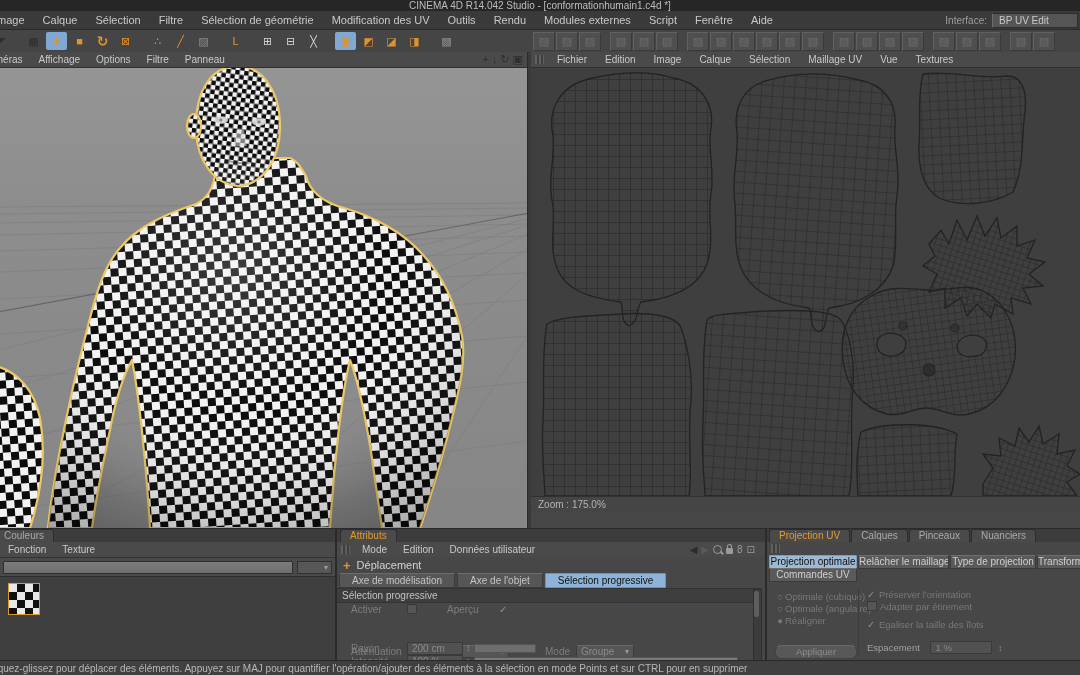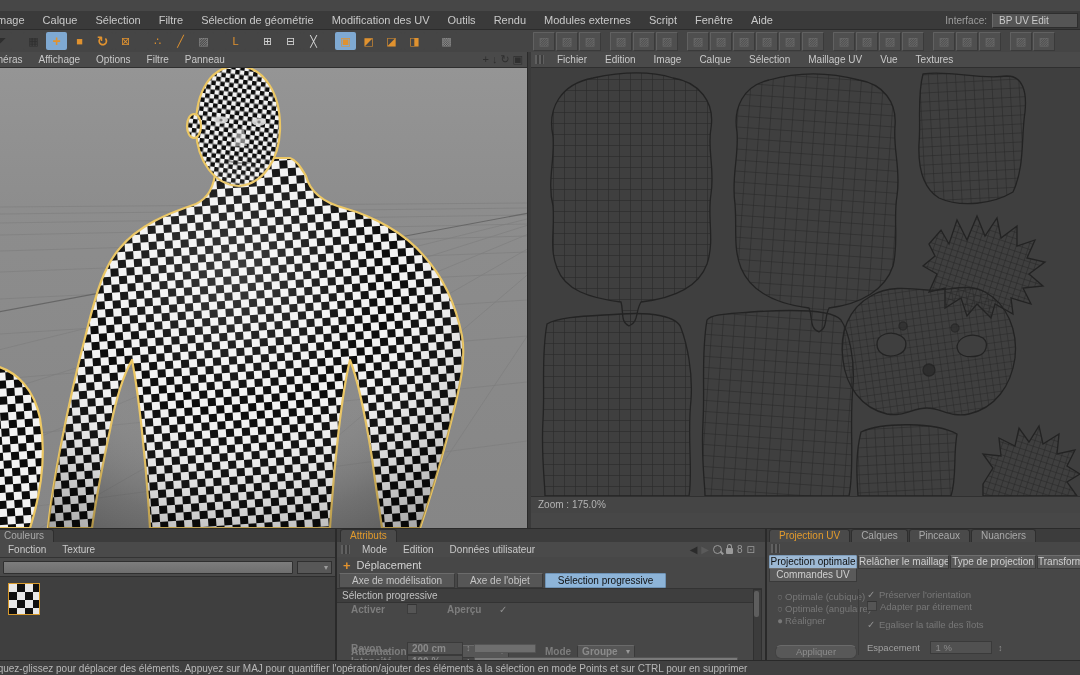--- a/index.html
+++ b/index.html
@@ -80,21 +80,21 @@
   .lock{width:7px;height:6px;background:#9a9a9a;border-radius:1px;position:relative;margin-top:3px;}
   .lock::before{content:"";position:absolute;left:1px;top:-4px;width:3px;height:3px;border:1.5px solid #9a9a9a;border-bottom:none;border-radius:3px 3px 0 0;}
   #attr-obj{position:absolute;left:0;top:28px;width:428px;height:16px;display:flex;align-items:center;background:#474747;}
   #attr-obj .plus{color:#e0922f;font-weight:bold;font-size:13px;margin:0 6px 0 6px;}
   #attr-tabs{position:absolute;left:0;top:44px;width:428px;height:15px;display:flex;align-items:center;gap:2px;padding-left:2px;background:#474747;}
   .atab{height:13px;line-height:13px;padding:0 12px;background:#565656;border:1px solid #3a3a3a;
         border-top-color:#6b6b6b;color:#c5c5c5;font-size:10px;border-radius:1px;white-space:nowrap;}
   .atab.sel{background:#8db4d8;color:#101010;border-color:#6f93b5;}
   #attr-hdr{position:absolute;left:0;top:59px;width:420px;height:13px;background:#3e3e3e;border:solid #333;
             border-width:1px 0;line-height:13px;padding-left:5px;color:#c2c2c2;}
-  .arow{position:absolute;left:0;width:420px;height:12px;display:flex;align-items:center;color:#7d7d7d;font-weight:bold;}
+  .arow{position:absolute;left:0;width:420px;height:12px;display:flex;align-items:center;color:#7d7d7d;}
   .alabel{display:inline-block;padding-left:14px;white-space:nowrap;}
   .cbox{display:inline-block;width:8px;height:8px;background:#555;border:1px solid #3c3c3c;
         border-top-color:#333;margin-left:6px;}
   .cchk{display:inline-block;width:12px;color:#8f8f8f;margin-left:6px;font-size:10px;}
   .dd{display:inline-block;height:11px;line-height:11px;background:#565656;border:1px solid #3a3a3a;
       border-top-color:#6a6a6a;border-radius:2px;color:#8b8b8b;padding:0 4px;position:relative;white-space:nowrap;}
   .dd .arr{float:right;margin-left:8px;color:#9a9a9a;font-size:8px;}
   .vbox{display:inline-block;height:11px;line-height:11px;background:#515151;border:1px solid #3a3a3a;
         color:#8b8b8b;padding:0 4px;white-space:nowrap;}
   .spin{color:#8f8f8f;font-size:9px;margin:0 3px;}
@@ -117,20 +117,23 @@
   
   #statusbar{left:0;top:660px;width:1080px;height:15px;background:#404040;border-top:1px solid #292929;
              font-size:10px;line-height:15px;color:#b7b7b7;white-space:nowrap;overflow:hidden;}
   #statusbar span{margin-left:-14px;display:inline-block;}
 </style>
 </head>
 <body>
 
 <div id="app">
 
+  <div id="titlebar" class="abs">
+    <span>CINEMA 4D R14.042 Studio - [conformationhumain1.c4d *]</span>
+  </div>
 
   <div id="menubar" class="abs">
     <span id="menubar-items" style="display:flex;">
         <span class="menu-item">Image</span>
         <span class="menu-item">Calque</span>
         <span class="menu-item">Sélection</span>
         <span class="menu-item">Filtre</span>
         <span class="menu-item">Sélection de géométrie</span>
         <span class="menu-item">Modification des UV</span>
         <span class="menu-item">Outils</span>

